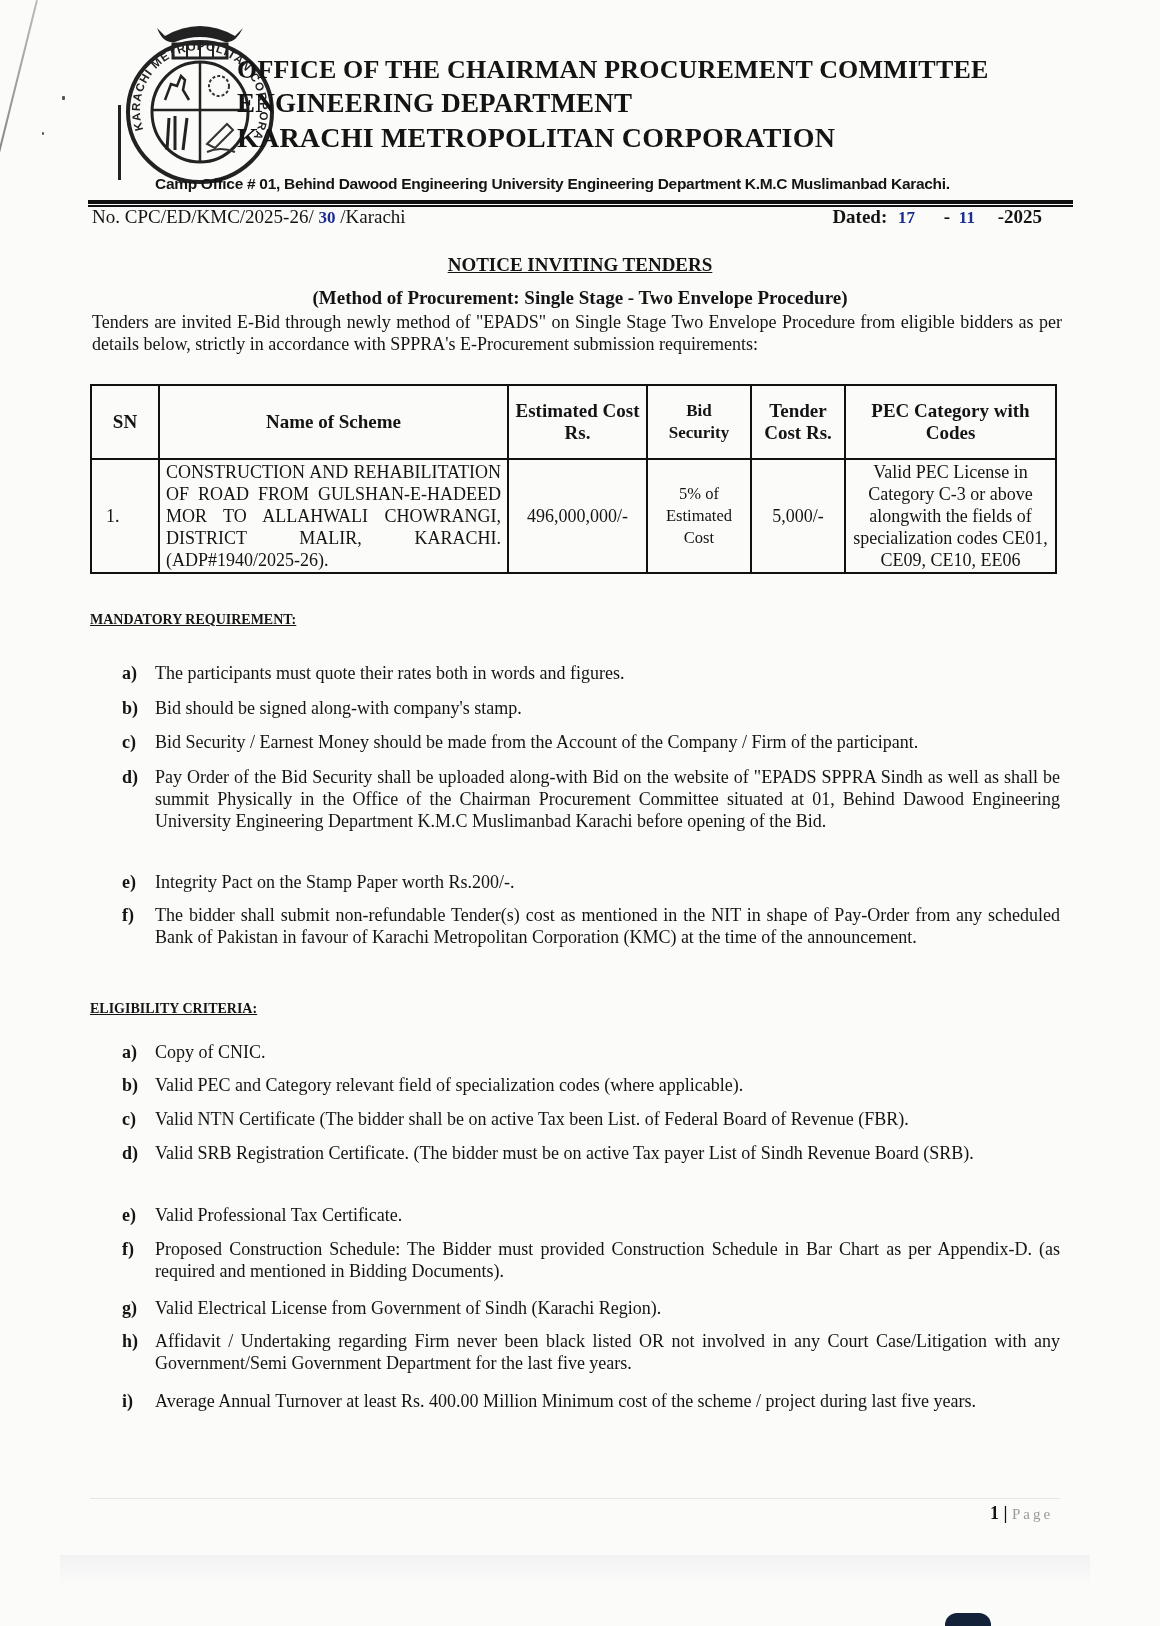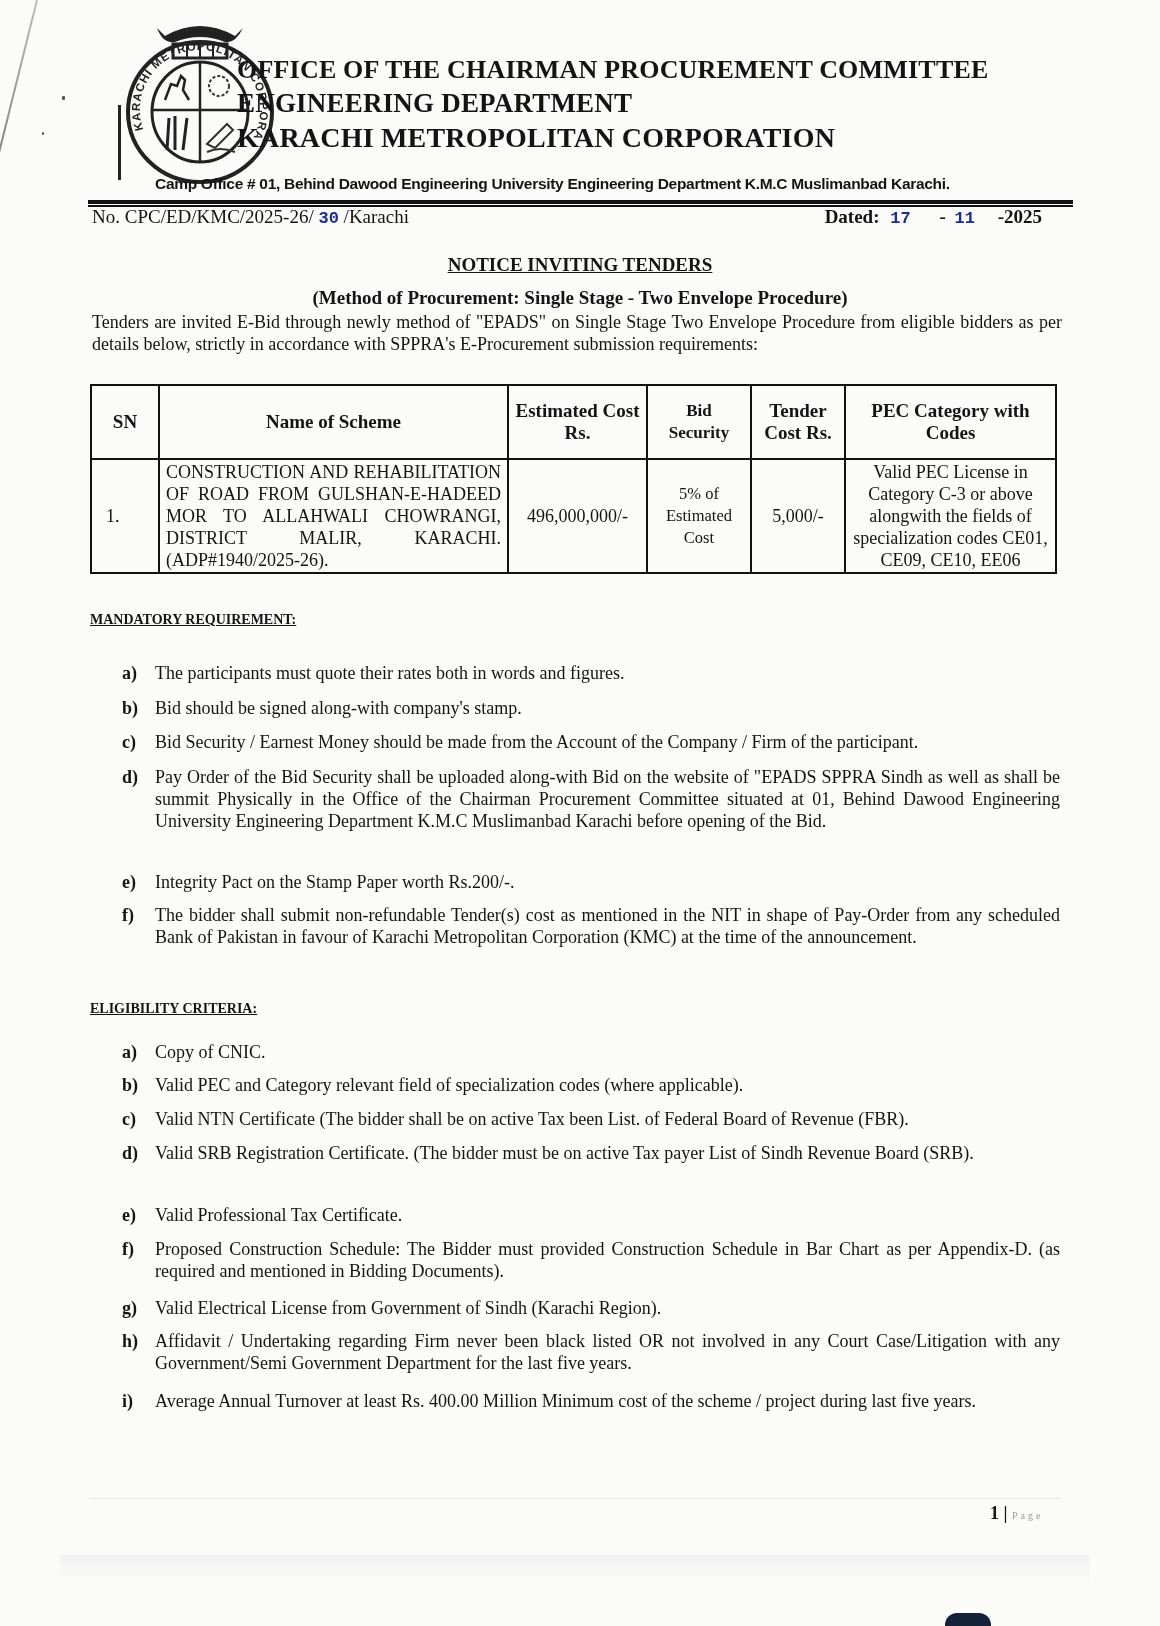--- a/index.html
+++ b/index.html
@@ -29,21 +29,21 @@
     .hdr2 { top: 88px; font-size: 27px; }
     .hdr3 { top: 122px; font-size: 28px; }
     .address {
       position: absolute; left: 155px; top: 175px; font-size: 15.5px; font-weight: bold;
       font-family: "Liberation Sans", "DejaVu Sans", sans-serif; letter-spacing: -0.3px;
     }
     .rule-thick { position: absolute; left: 88px; top: 200px; width: 985px; height: 4px; background: #111; }
     .rule-thin { position: absolute; left: 88px; top: 205px; width: 985px; height: 1.5px; background: #111; }
     .ref-row { position: absolute; left: 92px; top: 206px; width: 970px; font-size: 19px; }
     .ref-no { position: absolute; left: 0; top: 0; }
-    .hand { color: #1b2d8f; font-family: Liberation Mono, monospace; font-weight: bold; font-size: 17px; }
+    .hand { color: #1b2d8f; font-family: Liberation Serif, serif; font-weight: bold; font-size: 17px; }
     .dated { position: absolute; right: 20px; top: 0; font-weight: bold; }
     .nit-title {
       position: absolute; left: 0; width: 1160px; top: 254px; text-align: center;
       font-weight: bold; font-size: 19px; text-decoration: underline;
     }
     .method {
       position: absolute; left: 0; width: 1160px; top: 287px; text-align: center;
       font-weight: bold; font-size: 19px;
     }
     .intro {
@@ -68,21 +68,21 @@
       position: absolute; left: 90px; font-weight: bold; font-size: 14px; text-decoration: underline;
     }
     .list { position: absolute; left: 122px; width: 940px; font-size: 18px; line-height: 22px; }
     .li { position: absolute; left: 0; width: 940px; }
     .li .mk { position: absolute; left: 0; top: 0; font-weight: bold; }
     .li .tx { position: absolute; left: 33px; width: 905px; text-align: justify; text-align-last: left; }
     .footer-rule { position: absolute; left: 90px; top: 1498px; width: 970px; height: 1px; background: #e6e6e6; }
     .page-no { position: absolute; left: 990px; top: 1503px; font-size: 18px; }
     .page-no b { font-weight: bold; }
     .page-no .bar { font-weight: bold; }
-    .page-no .pg { color: #9a9a9a; font-size: 10px; letter-spacing: 3px; }
+    .page-no .pg { color: #9a9a9a; font-size: 15px; letter-spacing: 3px; }
     .bottom-shade { position: absolute; left: 60px; top: 1555px; width: 1030px; height: 30px; background: linear-gradient(#f2f2f2, #fbfbfa); }
     .badge { position: absolute; left: 945px; top: 1613px; width: 46px; height: 20px; background: #132238; border-radius: 12px 12px 0 0; }
   </style>
 </head>
 <body>
 
 <div class="scan-line"></div>
 <div class="scan-dot" style="left:62px;top:96px"></div>
 <div class="scan-dot" style="left:42px;top:132px;width:2px;height:3px"></div>
 

